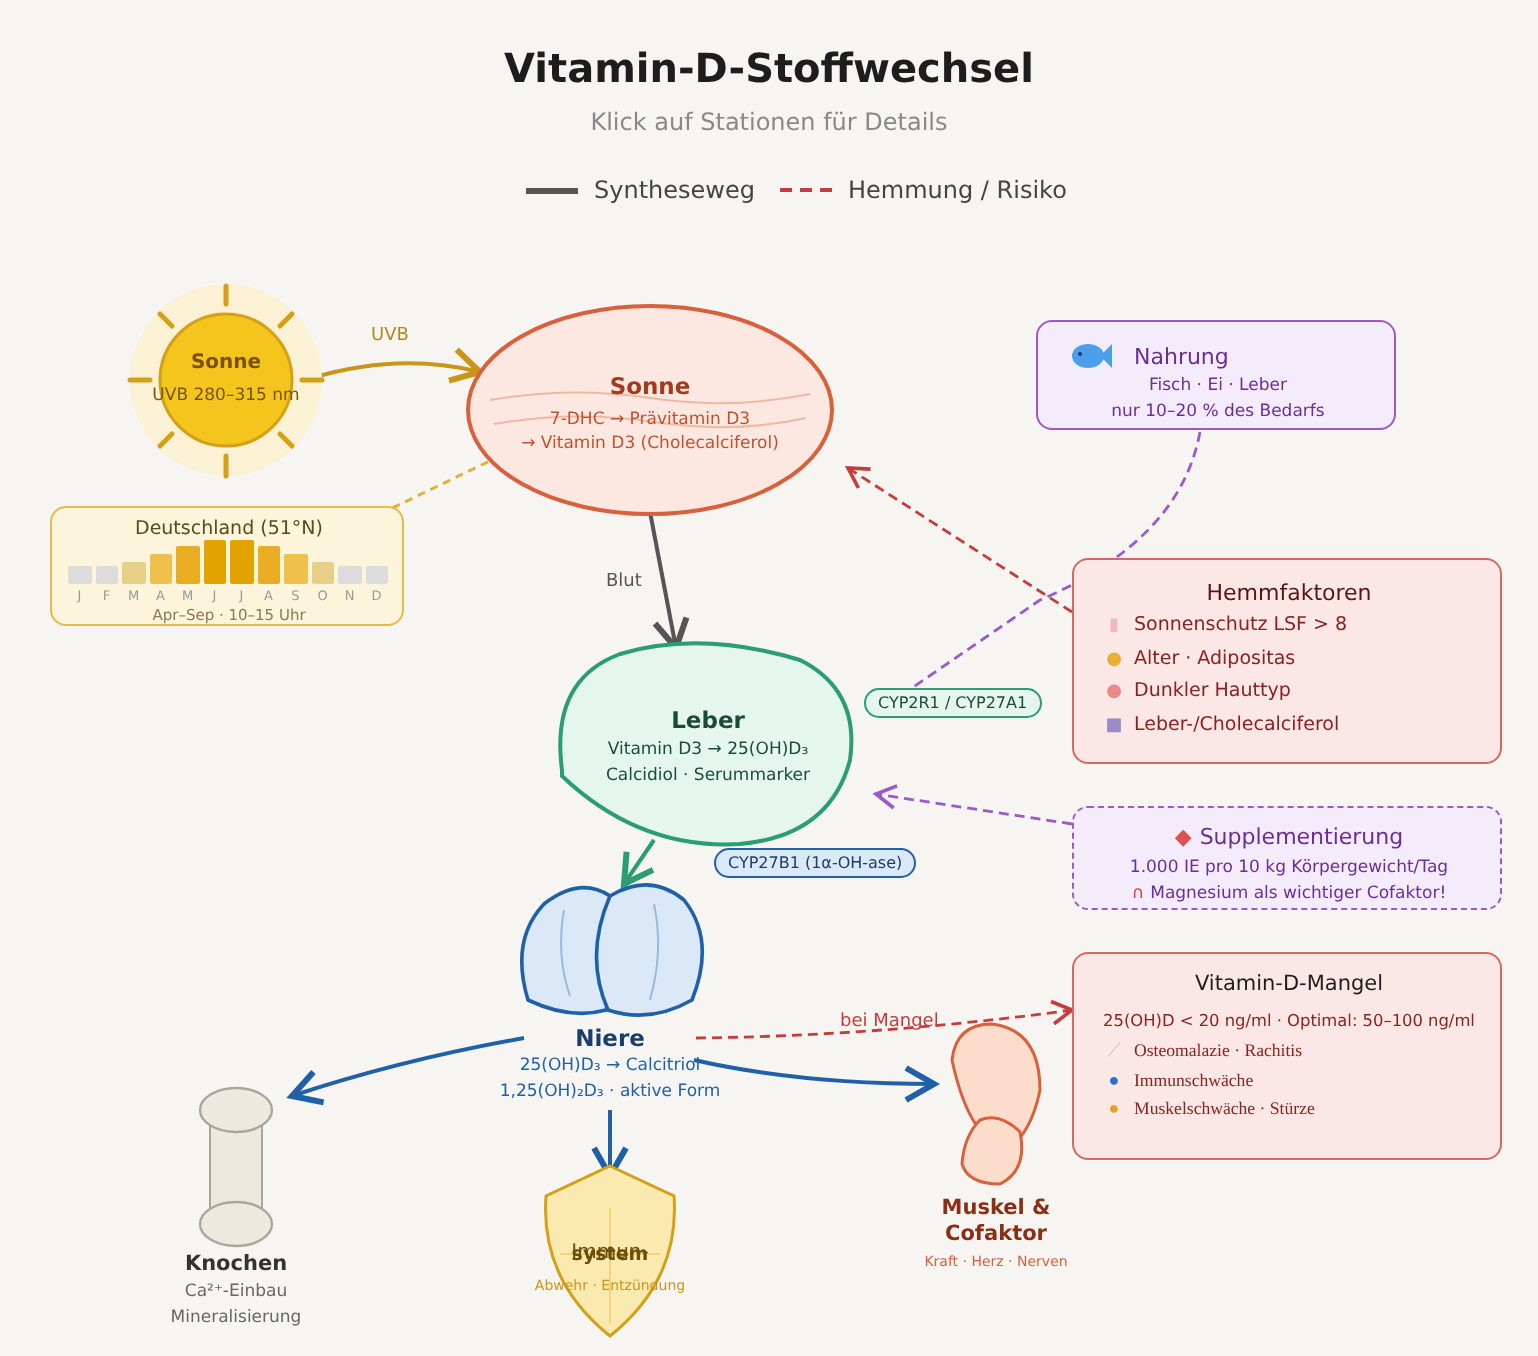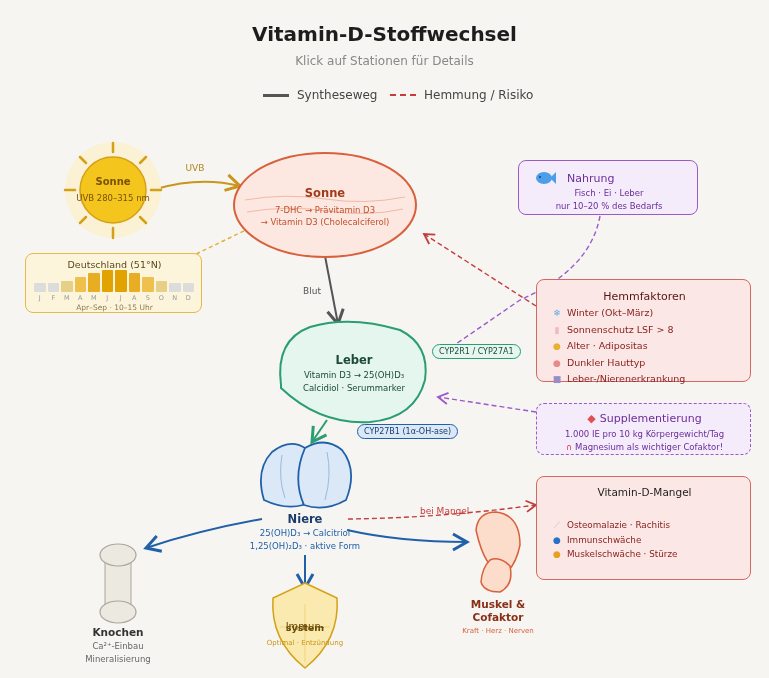--- a/index.html
+++ b/index.html
@@ -170,21 +170,21 @@
 <div class="lbl" style="left:245px;top:541px;width:120px;font-size:8.5px;color:#2060a8;">1,25(OH)₂D₃ · aktive Form</div>
 
 <div class="lbl" style="left:420px;top:506px;font-size:9px;color:#c43c3c;">bei Mangel</div>
 
 <div class="lbl" style="left:78px;top:626px;width:80px;font-size:10.5px;font-weight:bold;color:#333;">Knochen</div>
 <div class="lbl" style="left:78px;top:641px;width:80px;font-size:8.5px;color:#666;">Ca²⁺-Einbau</div>
 <div class="lbl" style="left:78px;top:654px;width:80px;font-size:8.5px;color:#666;">Mineralisierung</div>
 
 <div class="lbl" style="left:265px;top:610px;width:80px;font-size:10px;font-weight:normal;color:#6b4e0a;margin-top:11px;">Immun-</div>
 <div class="lbl" style="left:265px;top:622px;width:80px;font-size:9.5px;font-weight:bold;color:#6b4e0a;">system</div>
-<div class="lbl" style="left:260px;top:639px;width:90px;font-size:7px;color:#c9951a;">Optimal · Entzündung</div>
+<div class="lbl" style="left:260px;top:639px;width:90px;font-size:7px;color:#c9951a;">Abwehr · Entzündung</div>
 
 <div class="lbl" style="left:458px;top:598px;width:80px;font-size:10.5px;font-weight:bold;color:#8a2f15;">Muskel &amp;</div>
 <div class="lbl" style="left:458px;top:611px;width:80px;font-size:10.5px;font-weight:bold;color:#8a2f15;">Cofaktor</div>
 <div class="lbl" style="left:455px;top:627px;width:86px;font-size:7px;color:#d9603c;">Kraft · Herz · Nerven</div>
 
 <div class="box" style="left:518px;top:160px;width:180px;height:55px;background:#f5ecfb;border:1.5px solid #9b59c9;">
   <div style="position:absolute;left:16px;top:9px;width:20px;height:14px;">
     <svg width="22" height="16">
         <ellipse cx="9" cy="8" rx="8" ry="6" fill="#4a9fe8"></ellipse>
         <path d="M15,8 L21,2 L21,14 Z" fill="#4a9fe8"></path>
@@ -192,34 +192,34 @@
       </svg>
   </div>
   <div class="lbl" style="left:48px;top:11px;font-size:11px;color:#6b2d99;">Nahrung</div>
   <div class="lbl" style="left:0;width:180px;top:27px;font-size:8.5px;color:#6b2d99;">Fisch · Ei · Leber</div>
   <div class="lbl" style="left:0;width:180px;top:40px;font-size:8.5px;color:#6b2d99;">nur 10–20 % des Bedarfs</div>
 </div>
 
 <div class="box" style="left:536px;top:279px;width:215px;height:103px;background:#fbe7e5;border:1.5px solid #d46a5f;">
   <div class="lbl" style="left:0;width:215px;top:10px;font-size:11px;color:#5a1414;">Hemmfaktoren</div>
   <div style="position:absolute;left:0;top:25px;width:215px;">
-    <div class="li" style="color:#8a2320;line-height:15.5px;"><span class="ic" style="color:#5aa7e8">❄</span><span>Winter (Okt–März)</span></div>
     <div class="li" style="color:#8a2320;line-height:15.5px;"><span class="ic" style="color:#f0b8c0">▮</span><span>Sonnenschutz LSF &gt; 8</span></div>
     <div class="li" style="color:#8a2320;line-height:15.5px;"><span class="ic" style="color:#e8b030">●</span><span>Alter · Adipositas</span></div>
     <div class="li" style="color:#8a2320;line-height:15.5px;"><span class="ic" style="color:#e88a8a">●</span><span>Dunkler Hauttyp</span></div>
-    <div class="li" style="color:#8a2320;line-height:15.5px;"><span class="ic" style="color:#9a8cc8">■</span><span>Leber-/Nierenerkrankung</span></div>
+    <div class="li" style="color:#8a2320;line-height:15.5px;"><span class="ic" style="color:#9a8cc8">■</span><span>Leber-/Cholecalciferol</span></div>
   </div>
 </div>
 
 <div class="box" style="left:536px;top:403px;width:215px;height:52px;background:#f5ecfb;border:1.5px dashed #9b59c9;">
   <div class="lbl" style="left:0;width:215px;top:8px;font-size:11px;color:#6b2d99;"><span style="color:#e05050;margin-right:4px;">◆</span><span>Supplementierung</span></div>
   <div class="lbl" style="left:0;width:215px;top:25px;font-size:8.5px;color:#6b2d99;">1.000 IE pro 10 kg Körpergewicht/Tag</div>
   <div class="lbl" style="left:0;width:215px;top:38px;font-size:8.5px;color:#6b2d99;"><span style="color:#d93a3a;margin-right:3px;">∩</span><span>Magnesium als wichtiger Cofaktor!</span></div>
 </div>
 
 <div class="box" style="left:536px;top:476px;width:215px;height:104px;background:#fbe7e5;border:1.5px solid #d46a5f;">
   <div class="lbl" style="left:0;width:215px;top:9px;font-size:10.5px;color:#1d1d1d;">Vitamin-D-Mangel</div>
-  <div style="position:absolute;left:0;top:41px;width:215px;">
+  <div class="lbl" style="left:0;width:215px;top:28px;font-size:8.2px;color:#8a2320;">25(OH)D &lt; 20 ng/ml · Optimal: 50–100 ng/ml</div>
+  <div style="position:absolute;left:0;top:41px;width:215px;font-family:Liberation Serif, serif;">
     <div class="li" style="color:#8a2320;line-height:14.5px;font-size:8.8px;"><span class="ic" style="color:#c8c2d8">⟋</span><span>Osteomalazie · Rachitis</span></div>
     <div class="li" style="color:#8a2320;line-height:14.5px;font-size:8.8px;"><span class="ic" style="color:#2a70c8">●</span><span>Immunschwäche</span></div>
     <div class="li" style="color:#8a2320;line-height:14.5px;font-size:8.8px;"><span class="ic" style="color:#e8a020">●</span><span>Muskelschwäche · Stürze</span></div>
   </div>
 </div>
 
 </body></html>

